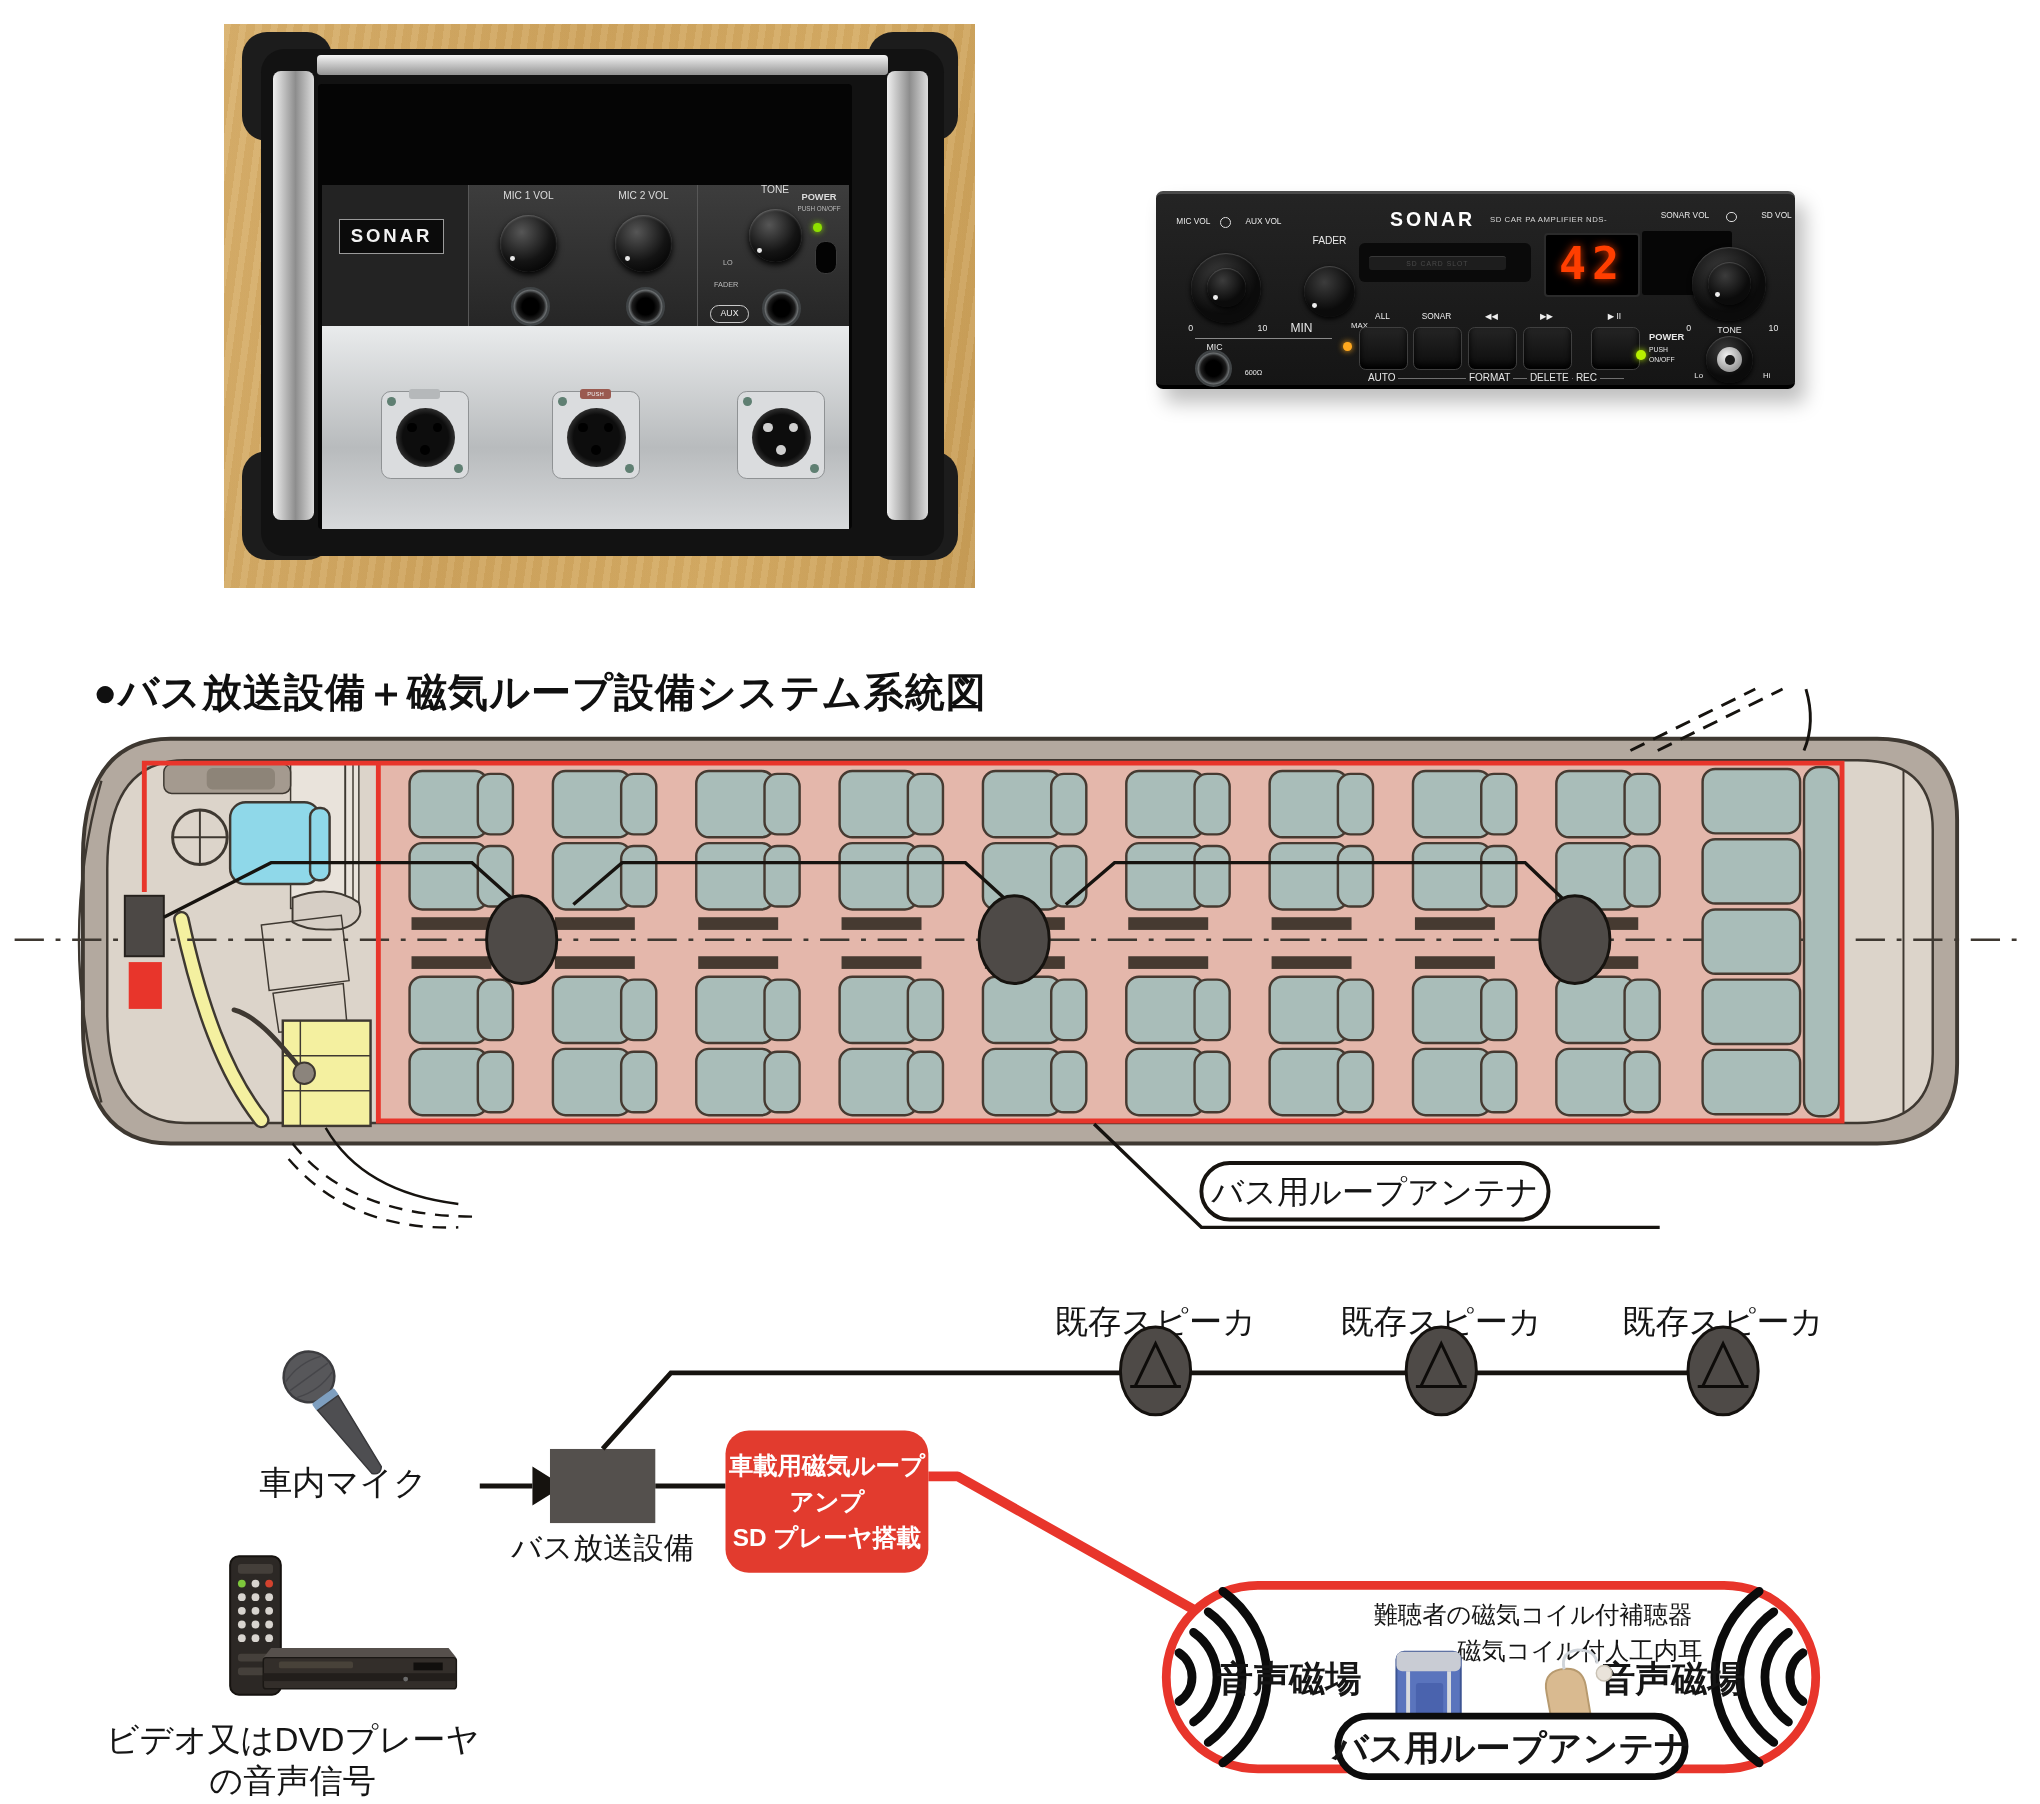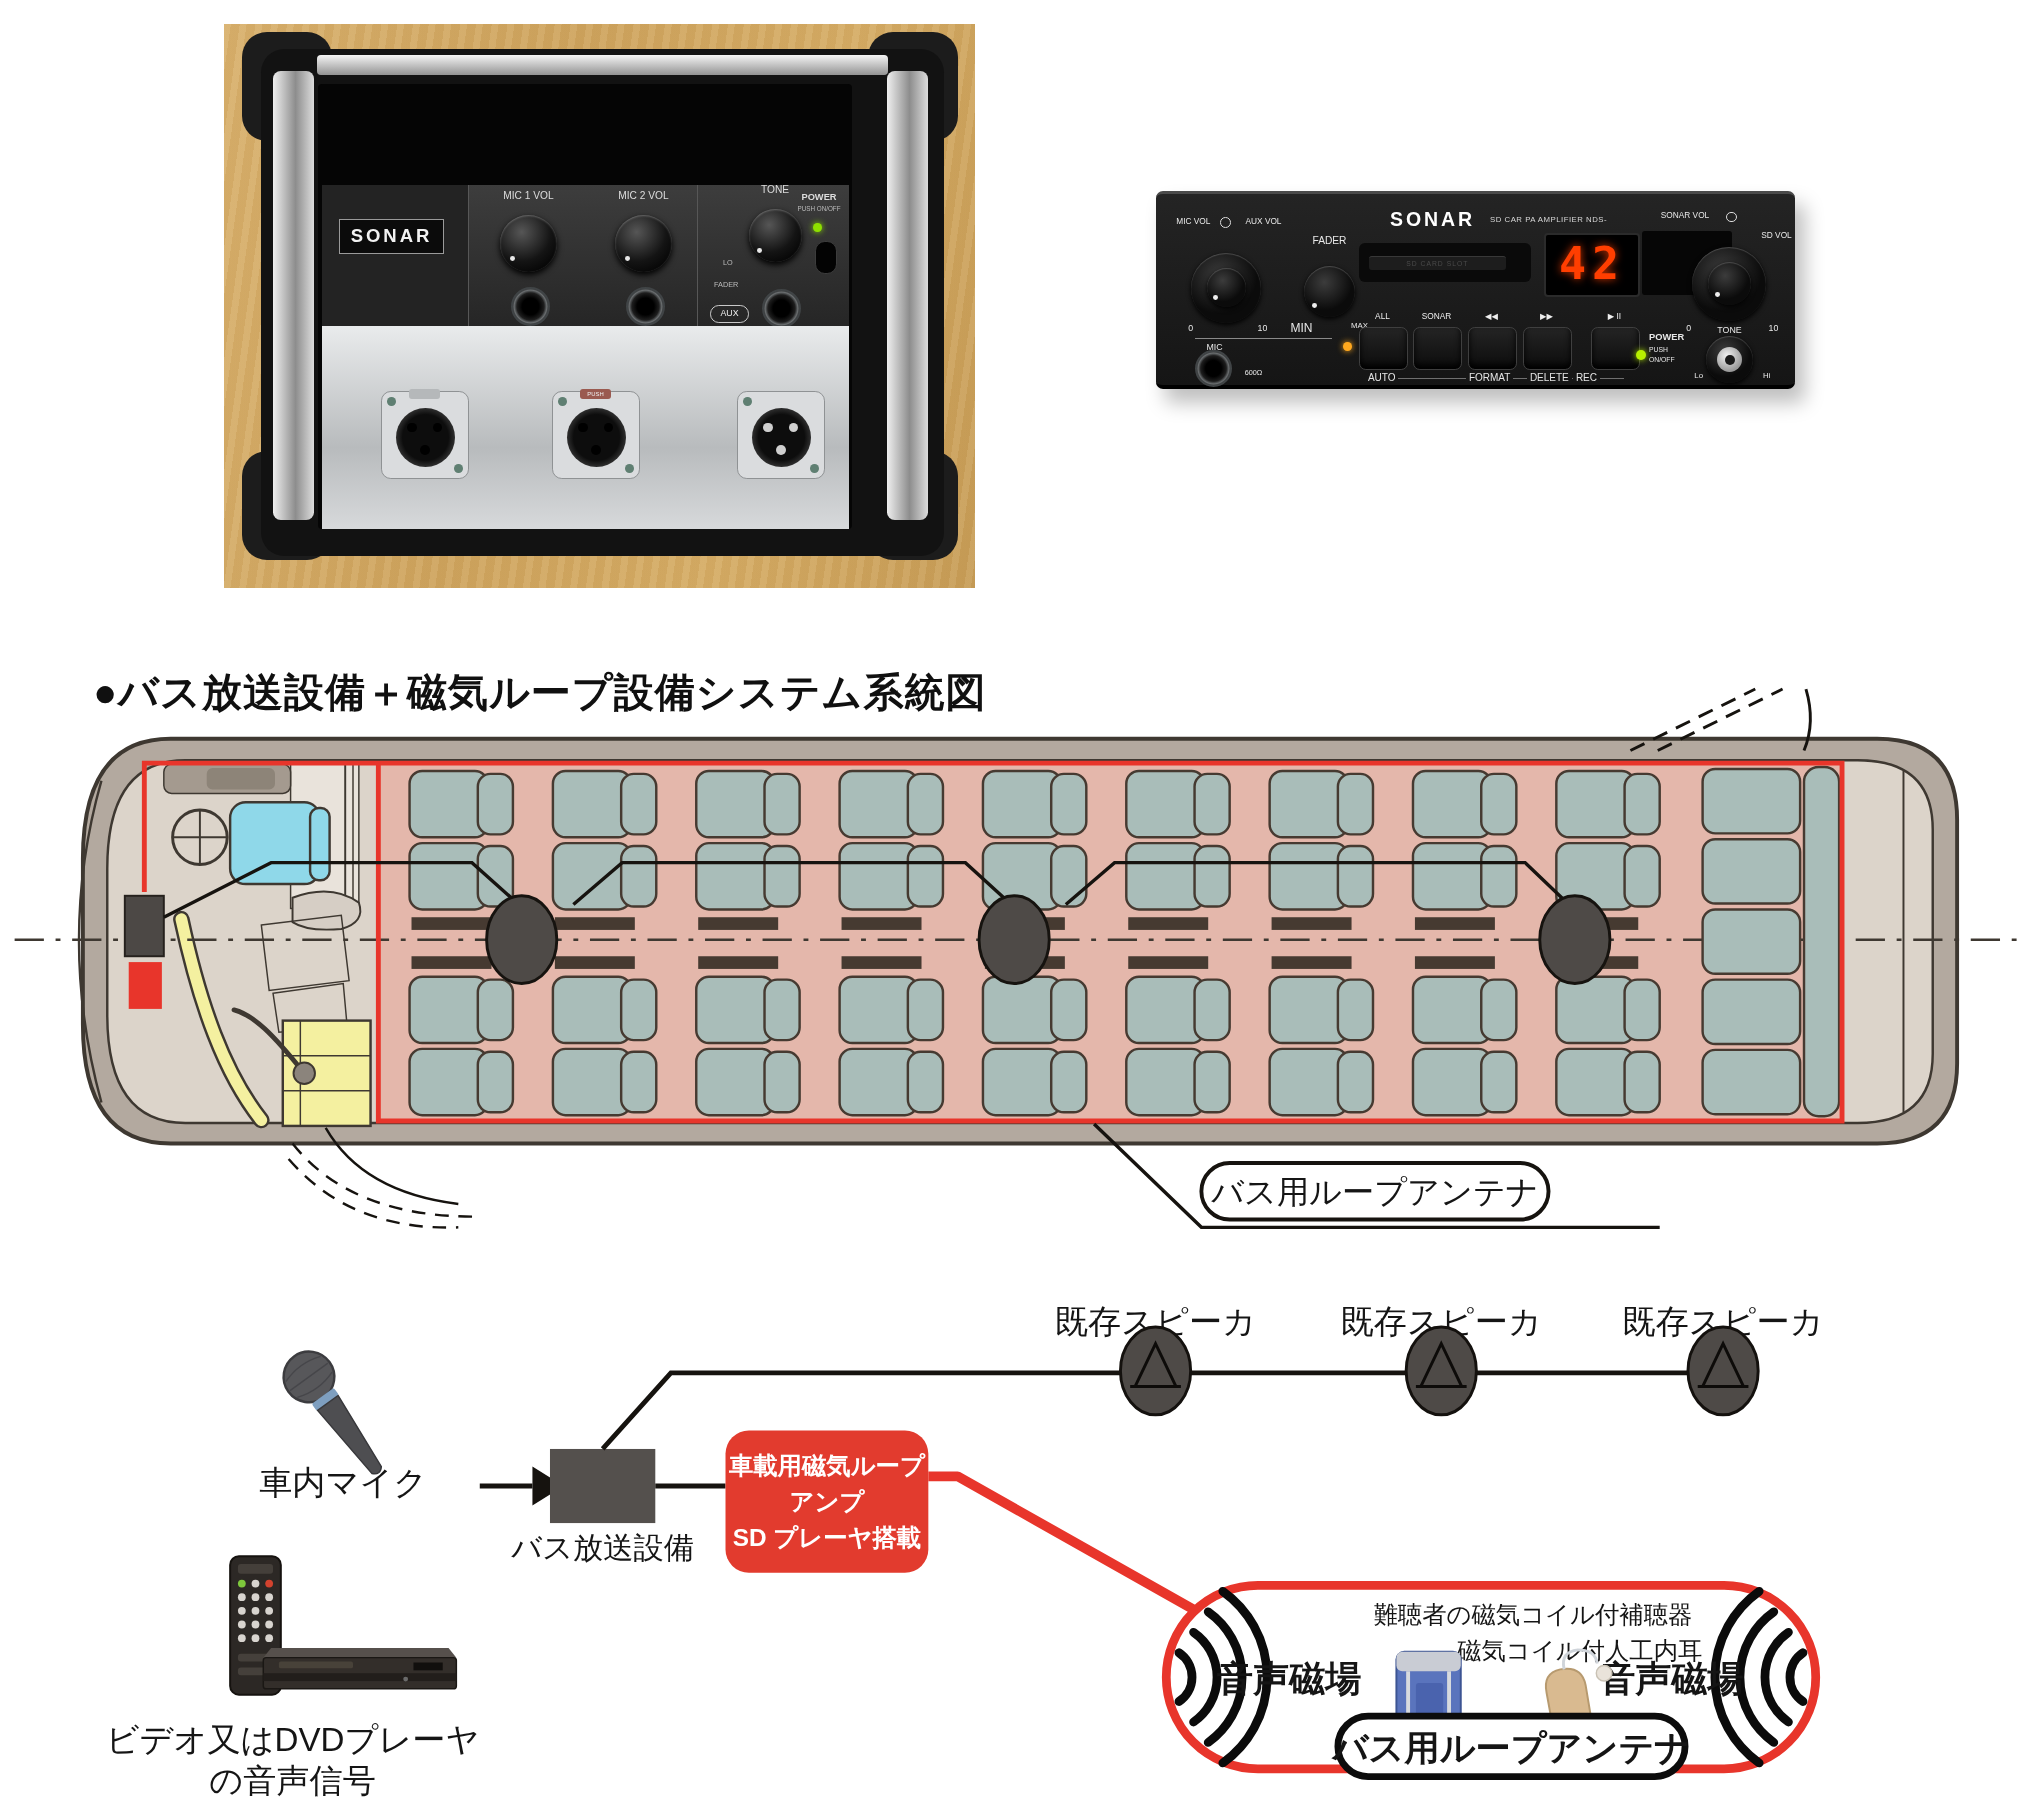--- a/index.html
+++ b/index.html
@@ -66,21 +66,21 @@
     background:linear-gradient(#242424,#0c0c0c);box-shadow:inset 0 -3.9px 5.9px #000;}
   .btnlab{position:absolute;top:117px;width:47px;color:#eee;font-size:8.3px;text-align:center;}
   #led-orange{left:187px;top:148px;width:8.8px;height:8.8px;border-radius:50%;background:#ffa81e;box-shadow:0 0 5.9px #ffa81e;}
   #led-green{left:480px;top:156px;width:9.8px;height:9.8px;border-radius:50%;background:#b7f000;box-shadow:0 0 5.9px #b7f000;}
   #bline{left:224px;top:184px;width:244px;height:1px;background:#6f6f6f;}
   .sub{position:absolute;top:178px;color:#e5e5e5;font-size:10px;background:#161616;padding:0 2.9px;}
   #tone-chrome{left:561px;top:153px;width:25px;height:25px;border-radius:50%;
     background:radial-gradient(circle at 40% 35%,#f2f2f2,#9a9a9a 70%);}
   #tone-chrome i{position:absolute;left:7.8px;top:7.8px;width:9.8px;height:9.8px;border-radius:50%;background:#1a1a1a;}
   
-  #title-row{left:93px;top:665px;font-size:40px;font-weight:600;color:#101010;letter-spacing:1px;white-space:nowrap;font-family:Liberation Mono, monospace;}
+  #title-row{left:93px;top:665px;font-size:40px;font-weight:600;color:#101010;letter-spacing:1px;white-space:nowrap;}
   
   svg text{font-family:"Liberation Sans","DejaVu Sans",sans-serif;fill:#151515;}
   .mid{text-anchor:middle;}
   .t34{font-size:34px;} .t33{font-size:33px;} .t31{font-size:31px;} .t25{font-size:25px;}
   .t36b{font-size:36px;font-weight:bold;} .t37b{font-size:37px;font-weight:bold;}
   .tw{fill:#ffffff;font-size:25px;font-weight:bold;}
 </style>
 </head>
 <body>
 
@@ -204,21 +204,21 @@
     <div class="pbtn" style="left:367px;"></div>
     <div class="pbtn" style="left:435px;"></div>
     <div id="led-orange" class="abs"></div>
     <div id="bline" class="abs"></div>
     <span class="sub" style="left:209px;">AUTO</span>
     <span class="sub" style="left:310px;">FORMAT</span>
     <span class="sub" style="left:371px;">DELETE</span>
     <span class="sub" style="left:417px;">REC</span>
 
     <div class="wlab" style="left:497px;top:15.6px;width:64px;">SONAR VOL</div>
-    <div class="wlab" style="left:595px;top:15.6px;width:51px;margin-top:20px;">SD VOL</div>
+    <div class="wlab" style="left:595px;top:15.6px;width:51px;">SD VOL</div>
     <div class="lnk" style="left:570px;top:17.6px;"></div>
     <div class="ring1" style="left:536px;top:53px;width:74px;height:74px;"></div>
     <div class="ring1" style="left:552px;top:68px;width:43px;height:43px;">
         <i class="kdot" style="position:absolute;left:6.8px;top:30px;width:4.9px;height:4.9px;border-radius:50%;background:#eee;"></i>
       </div>
     <div class="wlab" style="left:523px;top:129px;width:19.5px;font-size:8.8px;">0</div>
     <div class="wlab" style="left:605px;top:129px;width:25px;font-size:8.8px;">10</div>
 
     <div class="wlab" style="left:493px;top:138px;width:55px;font-weight:bold;font-size:9.3px;text-align:left;">POWER</div>
     <div class="wlab" style="left:493px;top:152px;width:39px;font-size:6.8px;text-align:left;">PUSH</div>

